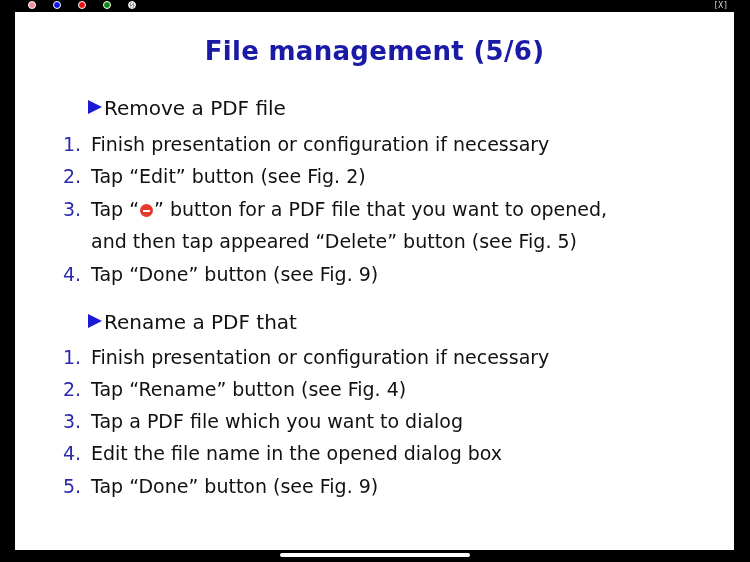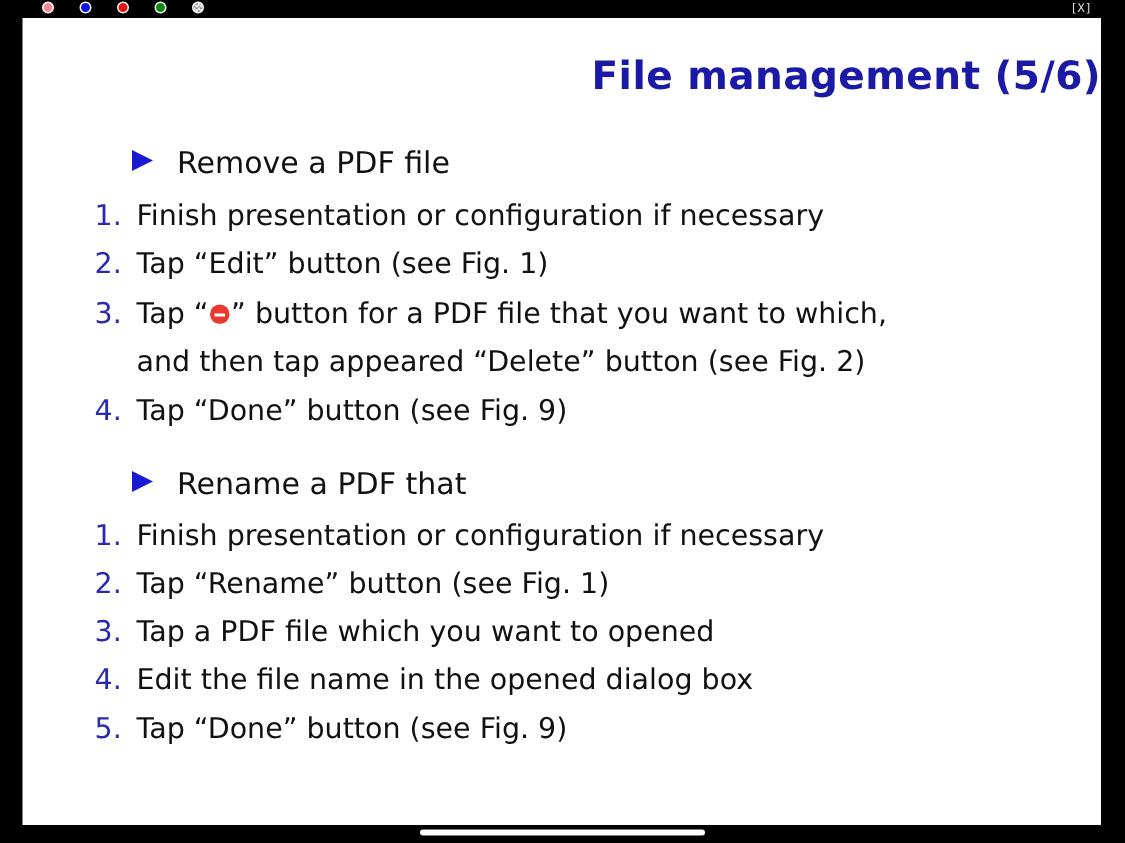--- a/index.html
+++ b/index.html
@@ -1,24 +1,24 @@
 <!DOCTYPE html>
 <html><head>
 <meta charset="utf-8">
 <style>
   html, body { margin:0; padding:0; }
   body { width:750px; height:562px; background:#000; position:relative; overflow:hidden; font-family:"DejaVu Sans", sans-serif; }
   .topbar { position:absolute; left:0; top:0; width:750px; height:12px; }
   .dot { position:absolute; top:1px; width:8px; height:8px; border-radius:50%; box-sizing:border-box; border:1px solid #fff; }
   .close-x { position:absolute; right:22px; top:0px; color:#ddd; font-size:8px; font-family:"DejaVu Sans Mono", monospace; line-height:11px; }
   .slide { position:absolute; left:15px; top:12px; width:719px; height:538px; background:#fff; }
-  .title { position:absolute; left:0; right:0; top:24px; text-align:right; color:#1a1aa6; font-weight:bold; font-size:26px; letter-spacing:0.3px; }
+  .title { position:absolute; left:0; right:0; top:24px; text-align:center; color:#1a1aa6; font-weight:bold; font-size:26px; letter-spacing:0.3px; }
   .section { position:absolute; left:73px; font-size:20px; color:#111; }
   .bullet { position:absolute; left:0; top:4px; width:0; height:0; border-top:7px solid transparent; border-bottom:7px solid transparent; border-left:14px solid #1a1ad6; }
-  .section-title { position:absolute; left:30px; top:0; white-space:nowrap; }
+  .section-title { position:absolute; left:16px; top:0; white-space:nowrap; }
   .item { position:absolute; left:48px; white-space:nowrap; font-size:19px; color:#111; }
   .num { position:absolute; left:0; color:#2a2ab0; }
   .txt { position:absolute; left:28px; }
   .minus { display:inline-block; width:13px; height:13px; border-radius:50%; background:#e8392f; position:relative; vertical-align:-1px; margin:0 1px; }
   .minus::after { content:""; position:absolute; left:3px; top:5.5px; width:7px; height:2px; background:#fff; }
   .home { position:absolute; left:280px; top:553px; width:190px; height:4px; background:#fff; border-radius:2px; }
 </style>
 </head>
 <body>
 
@@ -37,49 +37,49 @@
   <div class="section" style="top:84px;">
     <span class="bullet"></span>
     <span class="section-title">Remove a PDF file</span>
   </div>
   <div class="item" style="top:121px;">
       <span class="num">1.</span>
       <span class="txt">Finish presentation or configuration if necessary</span>
     </div>
   <div class="item" style="top:153px;">
       <span class="num">2.</span>
-      <span class="txt">Tap “Edit” button (see Fig. 1)</span>
+      <span class="txt">Tap “Edit” button (see Fig. 2)</span>
     </div>
   <div class="item" style="top:186px;">
       <span class="num">3.</span>
-      <span class="txt"><span>Tap “</span><span class="minus"></span><span>” button for a PDF file that you want to which,</span></span>
+      <span class="txt"><span>Tap “</span><span class="minus"></span><span>” button for a PDF file that you want to opened,</span></span>
     </div>
   <div class="item" style="top:218px;">
-      <span class="txt">and then tap appeared “Delete” button (see Fig. 2)</span>
+      <span class="txt">and then tap appeared “Delete” button (see Fig. 5)</span>
     </div>
   <div class="item" style="top:251px;">
       <span class="num">4.</span>
       <span class="txt">Tap “Done” button (see Fig. 9)</span>
     </div>
 
   <div class="section" style="top:298px;">
     <span class="bullet"></span>
     <span class="section-title">Rename a PDF that</span>
   </div>
   <div class="item" style="top:334px;">
       <span class="num">1.</span>
       <span class="txt">Finish presentation or configuration if necessary</span>
     </div>
   <div class="item" style="top:366px;">
       <span class="num">2.</span>
-      <span class="txt">Tap “Rename” button (see Fig. 1)</span>
+      <span class="txt">Tap “Rename” button (see Fig. 4)</span>
     </div>
   <div class="item" style="top:398px;">
       <span class="num">3.</span>
-      <span class="txt">Tap a PDF file which you want to opened</span>
+      <span class="txt">Tap a PDF file which you want to dialog</span>
     </div>
   <div class="item" style="top:430px;">
       <span class="num">4.</span>
       <span class="txt">Edit the file name in the opened dialog box</span>
     </div>
   <div class="item" style="top:463px;">
       <span class="num">5.</span>
       <span class="txt">Tap “Done” button (see Fig. 9)</span>
     </div>
 </div>

